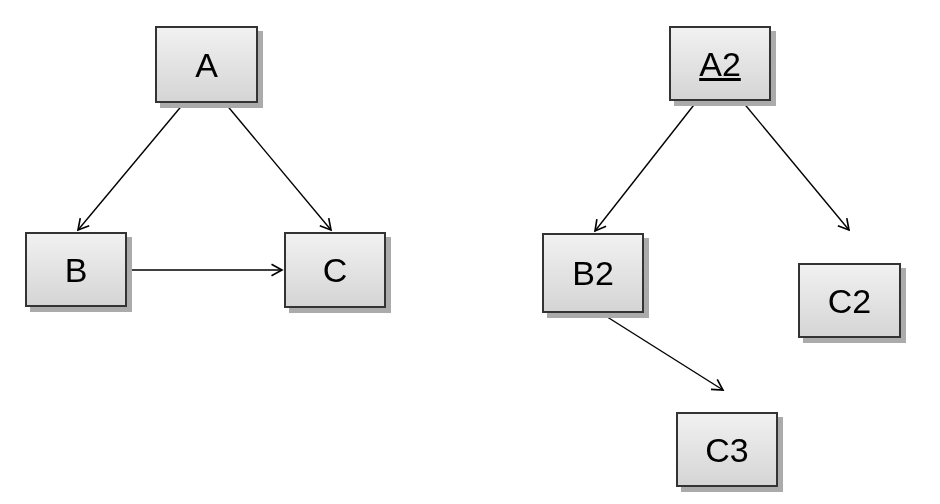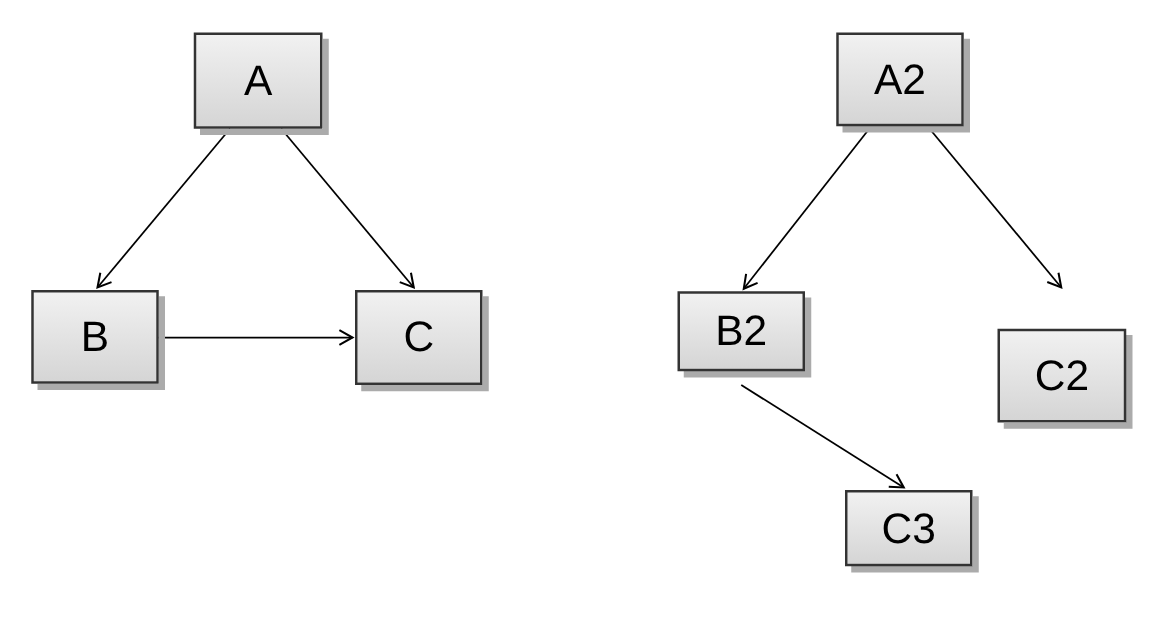--- a/index.html
+++ b/index.html
@@ -63,25 +63,25 @@
 
 <div class="node" style="left: 155px; top: 26px; width: 103px; height: 77px;">
       <span class="node-label">A</span>
     </div>
     <div class="node" style="left: 25px; top: 232px; width: 102px; height: 75px;">
       <span class="node-label">B</span>
     </div>
     <div class="node" style="left: 284px; top: 232px; width: 102px; height: 76px;">
       <span class="node-label">C</span>
     </div>
-    <div class="node" style="left: 669px; top: 26px; width: 102px; height: 75px;">
+    <div class="node" style="left: 669px; top: 26px; width: 102px; height: 75px; text-decoration: underline;">
       <span class="node-label">A2</span>
     </div>
-    <div class="node" style="left: 542px; top: 233px; width: 102px; height: 64px;">
+    <div class="node" style="left: 542px; top: 233px; width: 102px; height: 80px;">
       <span class="node-label">B2</span>
     </div>
     <div class="node" style="left: 798px; top: 232px; width: 103px; height: 75px; margin-top: 31px;">
       <span class="node-label">C2</span>
     </div>
-    <div class="node" style="left: 676px; top: 392px; width: 102px; height: 61px;">
+    <div class="node" style="left: 676px; top: 412px; width: 102px; height: 75px;">
       <span class="node-label">C3</span>
     </div>
   </div>
 
 </body></html>

